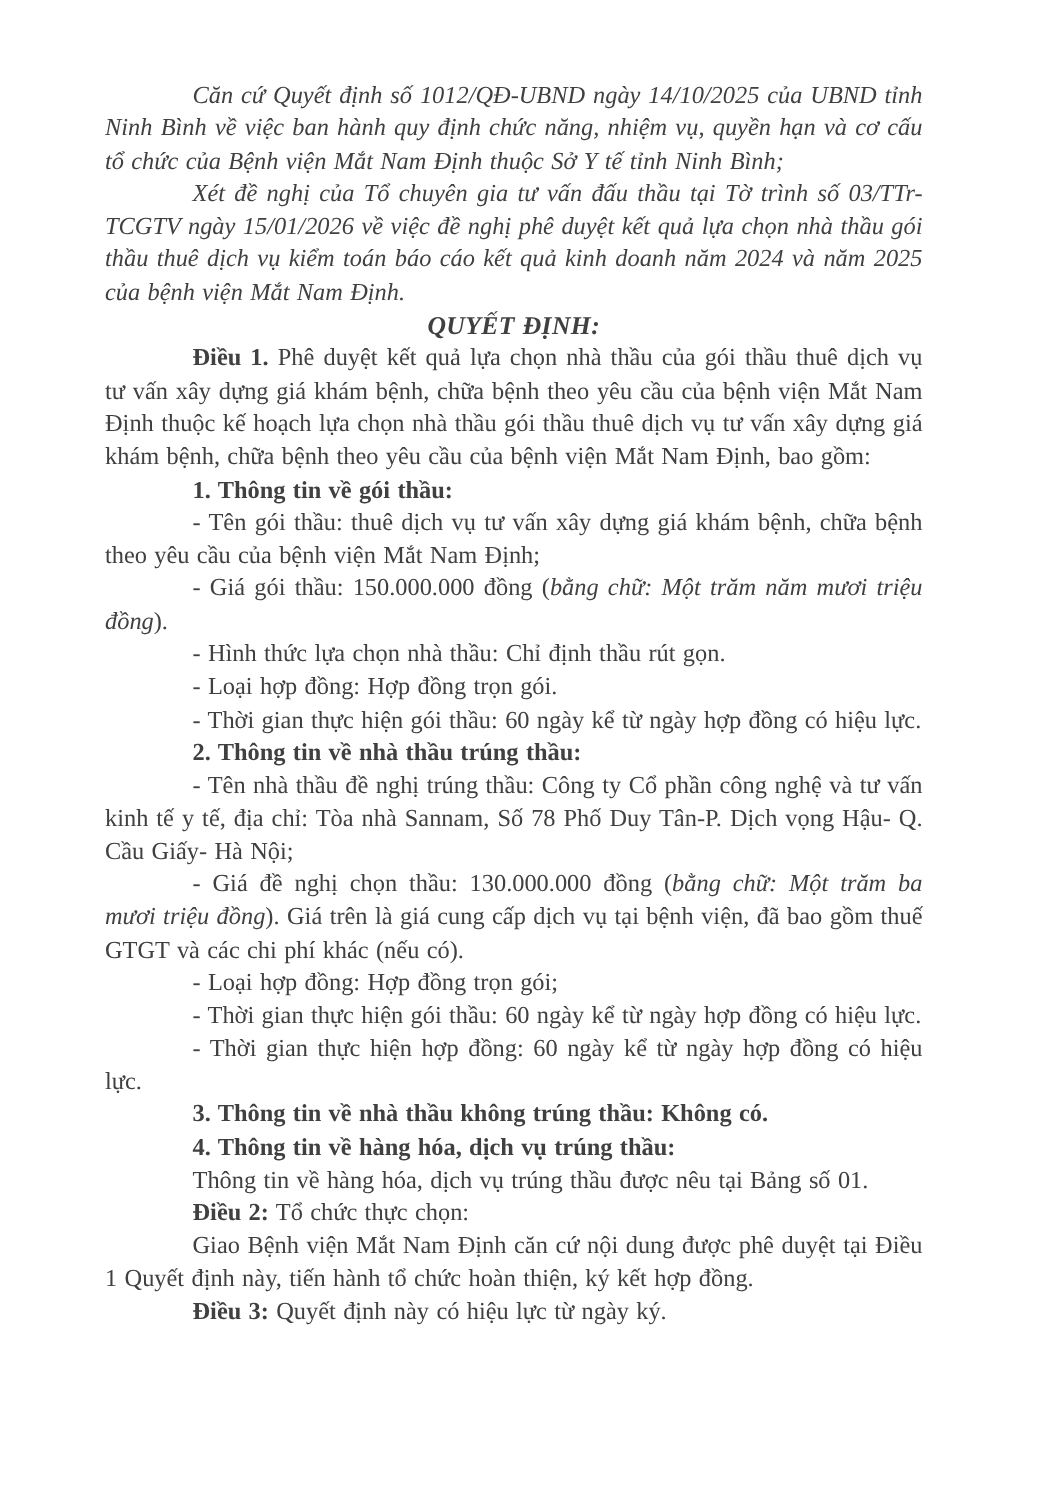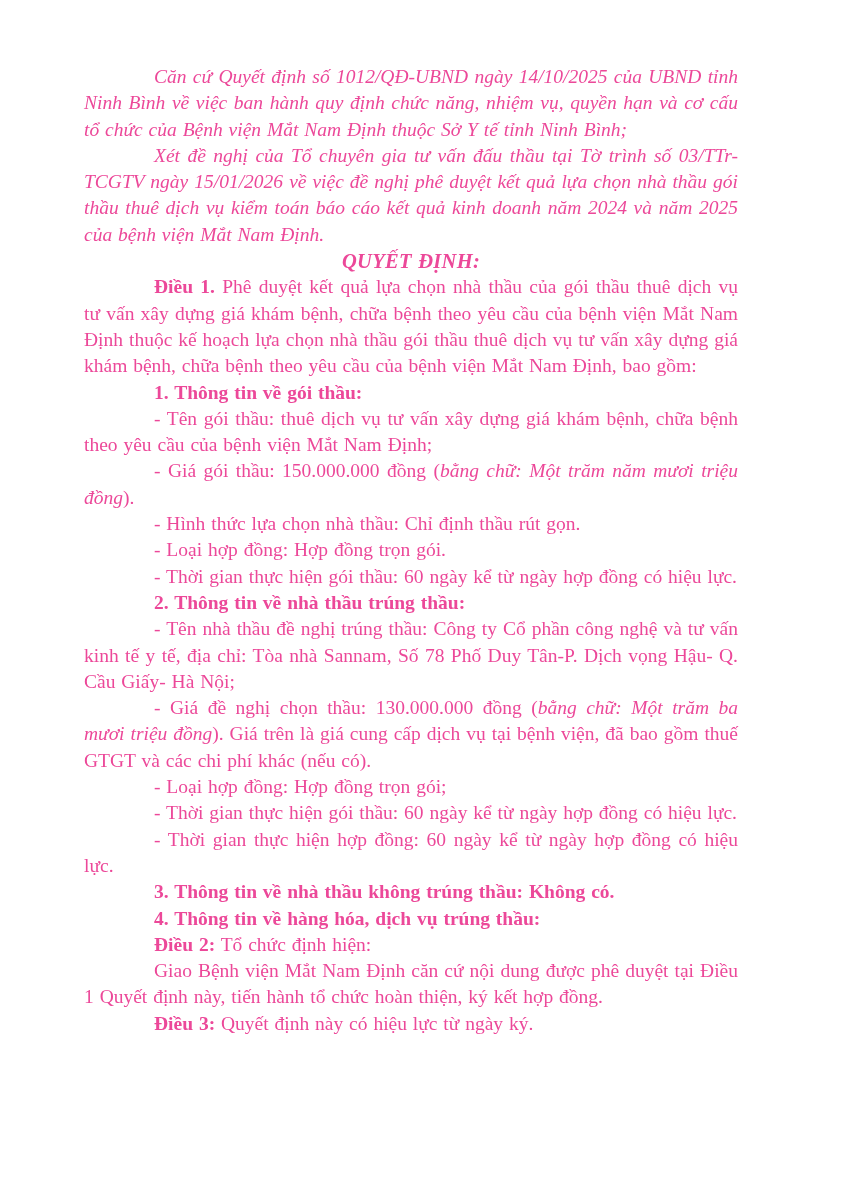--- a/index.html
+++ b/index.html
@@ -11,21 +11,21 @@
     position: relative;
     width: 849px;
     height: 1200px;
     background: #ffffff;
     box-sizing: border-box;
     padding: 64px 111px 0 84px;
     overflow: hidden;
     font-family: "Liberation Serif", "DejaVu Serif", serif;
     font-size: 19.5px;
     line-height: 26.3px;
-    color: #ec4899;
+    color: #404040;
   }
   .doc-body { width: 100%; }
   .para {
     margin: 0;
     text-align: justify;
     text-indent: 70px;
     word-spacing: 1px;
   }
   .para.center {
     text-align: center;
@@ -53,17 +53,18 @@
       <p class="para"><span class="">- Loại hợp đồng: Hợp đồng trọn gói.</span></p>
       <p class="para"><span class="">- Thời gian thực hiện gói thầu: 60 ngày kể từ ngày hợp đồng có hiệu lực.</span></p>
       <p class="para"><span class="bold ">2. Thông tin về nhà thầu trúng thầu:</span></p>
       <p class="para"><span class="">- Tên nhà thầu đề nghị trúng thầu: Công ty Cổ phần công nghệ và tư vấn kinh tế y tế, địa chỉ: Tòa nhà Sannam, Số 78 Phố Duy Tân-P. Dịch vọng Hậu- Q. Cầu Giấy- Hà Nội;</span></p>
       <p class="para"><span class="">- Giá đề nghị chọn thầu: 130.000.000 đồng (</span><span class="italic">bằng chữ: Một trăm ba mươi triệu đồng</span><span class="">). Giá trên là giá cung cấp dịch vụ tại bệnh viện, đã bao gồm thuế GTGT và các chi phí khác (nếu có).</span></p>
       <p class="para"><span class="">- Loại hợp đồng: Hợp đồng trọn gói;</span></p>
       <p class="para"><span class="">- Thời gian thực hiện gói thầu: 60 ngày kể từ ngày hợp đồng có hiệu lực.</span></p>
       <p class="para"><span class="">- Thời gian thực hiện hợp đồng: 60 ngày kể từ ngày hợp đồng có hiệu lực.</span></p>
       <p class="para"><span class="bold ">3. Thông tin về nhà thầu không trúng thầu: Không có.</span></p>
       <p class="para"><span class="bold ">4. Thông tin về hàng hóa, dịch vụ trúng thầu:</span></p>
-      <p class="para"><span class="bold ">Điều 2:</span><span class=""> Tổ chức định hiện:</span></p>
+      <p class="para"><span class="">Thông tin về hàng hóa, dịch vụ trúng thầu được nêu tại Bảng số 01.</span></p>
+      <p class="para"><span class="bold ">Điều 2:</span><span class=""> Tổ chức thực chọn:</span></p>
       <p class="para"><span class="">Giao Bệnh viện Mắt Nam Định căn cứ nội dung được phê duyệt tại Điều 1 Quyết định này, tiến hành tổ chức hoàn thiện, ký kết hợp đồng.</span></p>
       <p class="para"><span class="bold ">Điều 3:</span><span class=""> Quyết định này có hiệu lực từ ngày ký.</span></p>
     </div>
 </div>
 
 </body></html>

